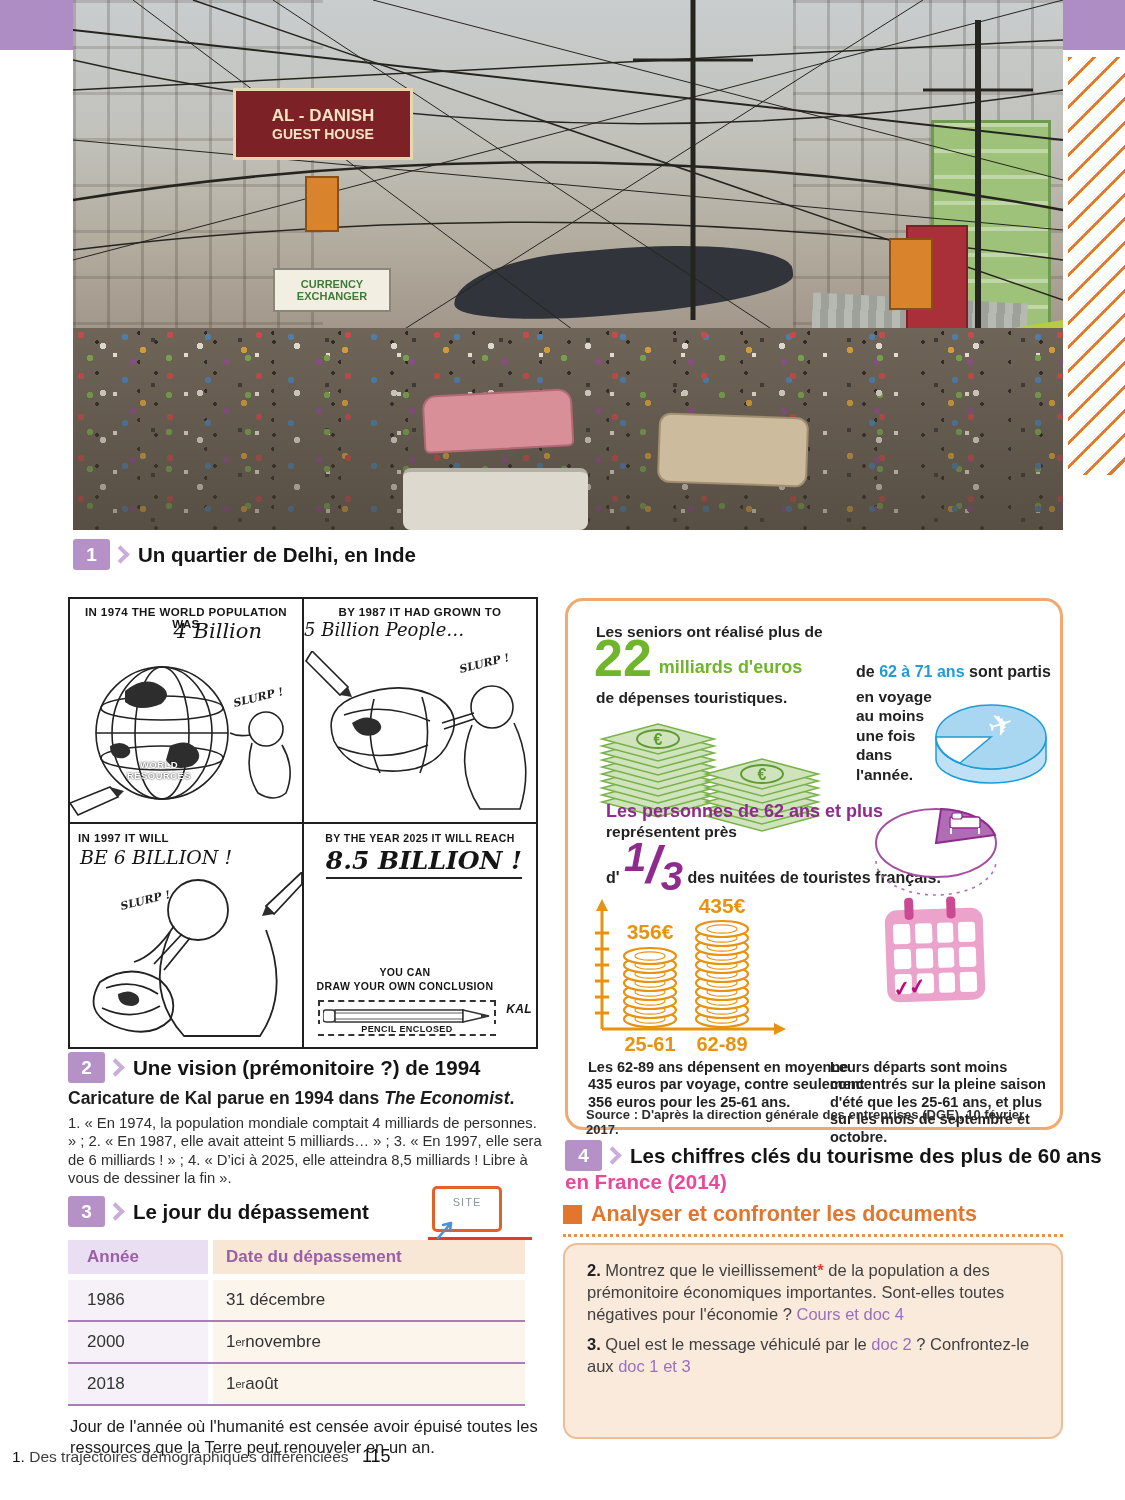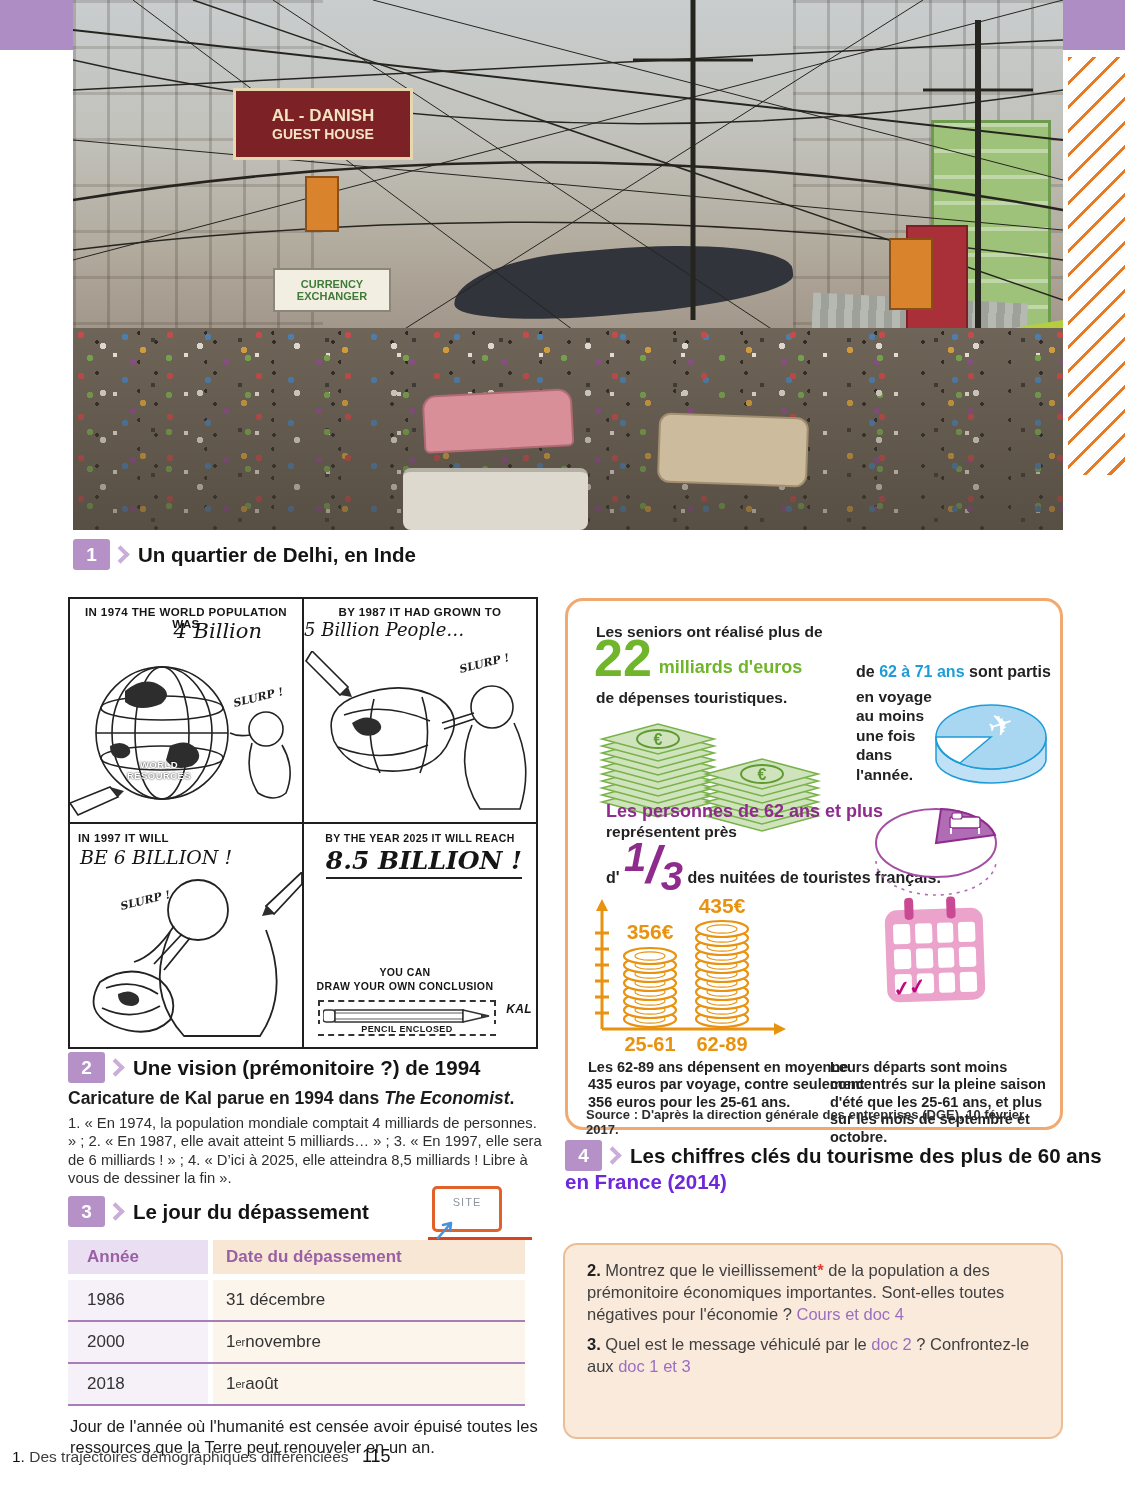--- a/index.html
+++ b/index.html
@@ -411,22 +411,26 @@
     <div class="ib small" style="left:262px;top:458px;width:224px">Leurs départs sont moins concentrés sur la pleine saison d'été que les 25-61 ans, et plus sur les mois de septembre et octobre.</div>
 
     <div class="ib" style="left:18px;top:506px;font-size:13px;font-weight:bold;color:#2e2e2e">Source : D'après la direction générale des entreprises (DGE), 10 février 2017.</div>
   </div>
 
   <div class="cap" style="left:565px;top:1140px">
     <span class="badge">4</span>
       <span class="chev"></span>
     <span>Les chiffres clés du tourisme des plus de 60 ans</span>
   </div>
-  <div class="abs" style="left:565px;top:1170px;font-size:20.5px;font-weight:bold;color:#6d28d9">en France (2014)</div>
-
+  <div class="abs" style="left:565px;top:1170px;font-size:20.5px;font-weight:bold;color:#ec4899">en France (2014)</div>
+
+  <div class="qtitle">
+    <span class="qsq"></span>
+    <span>Analyser et confronter les documents</span>
+  </div>
   <div class="qbox">
     <p>
       <span class="qn">2.</span>
       <span>Montrez que le vieillissement</span><span class="star">*</span><span> de la population a des prémonitoire économiques importantes. Sont-elles toutes négatives pour l'économie ? </span><span class="ref">Cours et doc 4</span>
     </p>
     <p>
       <span class="qn">3.</span>
       <span>Quel est le message véhiculé par le </span><span class="ref">doc 2</span><span> ? Confrontez-le aux </span><span class="ref">doc 1 et 3</span>
     </p>
   </div>

